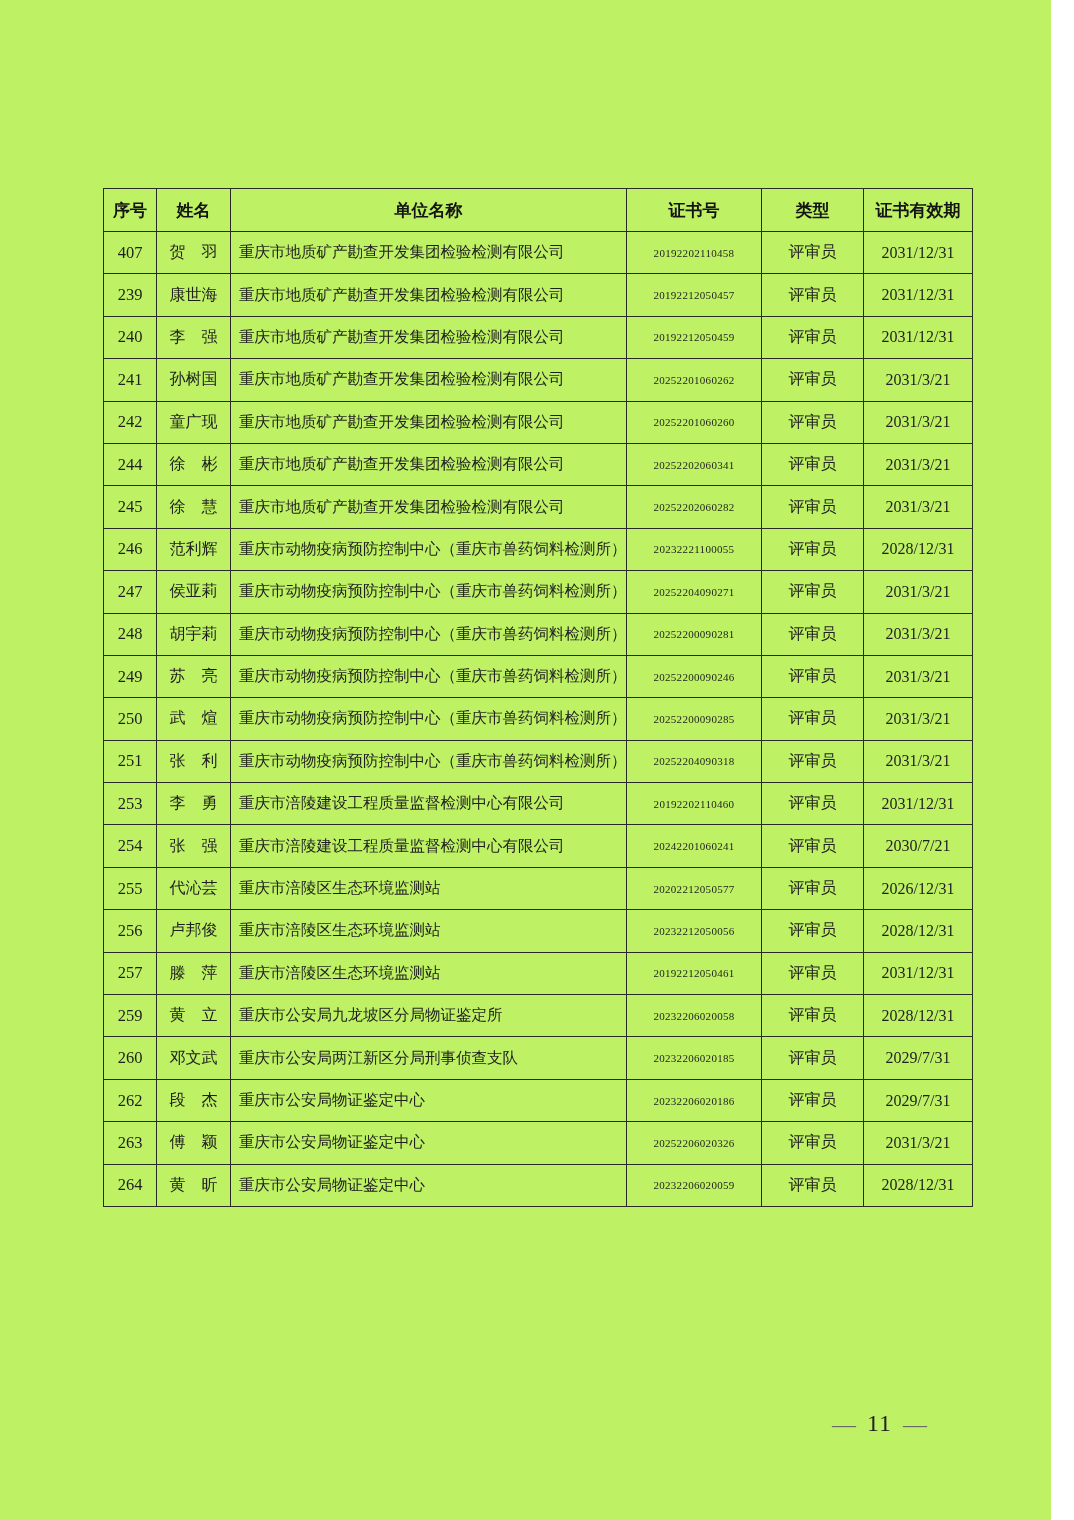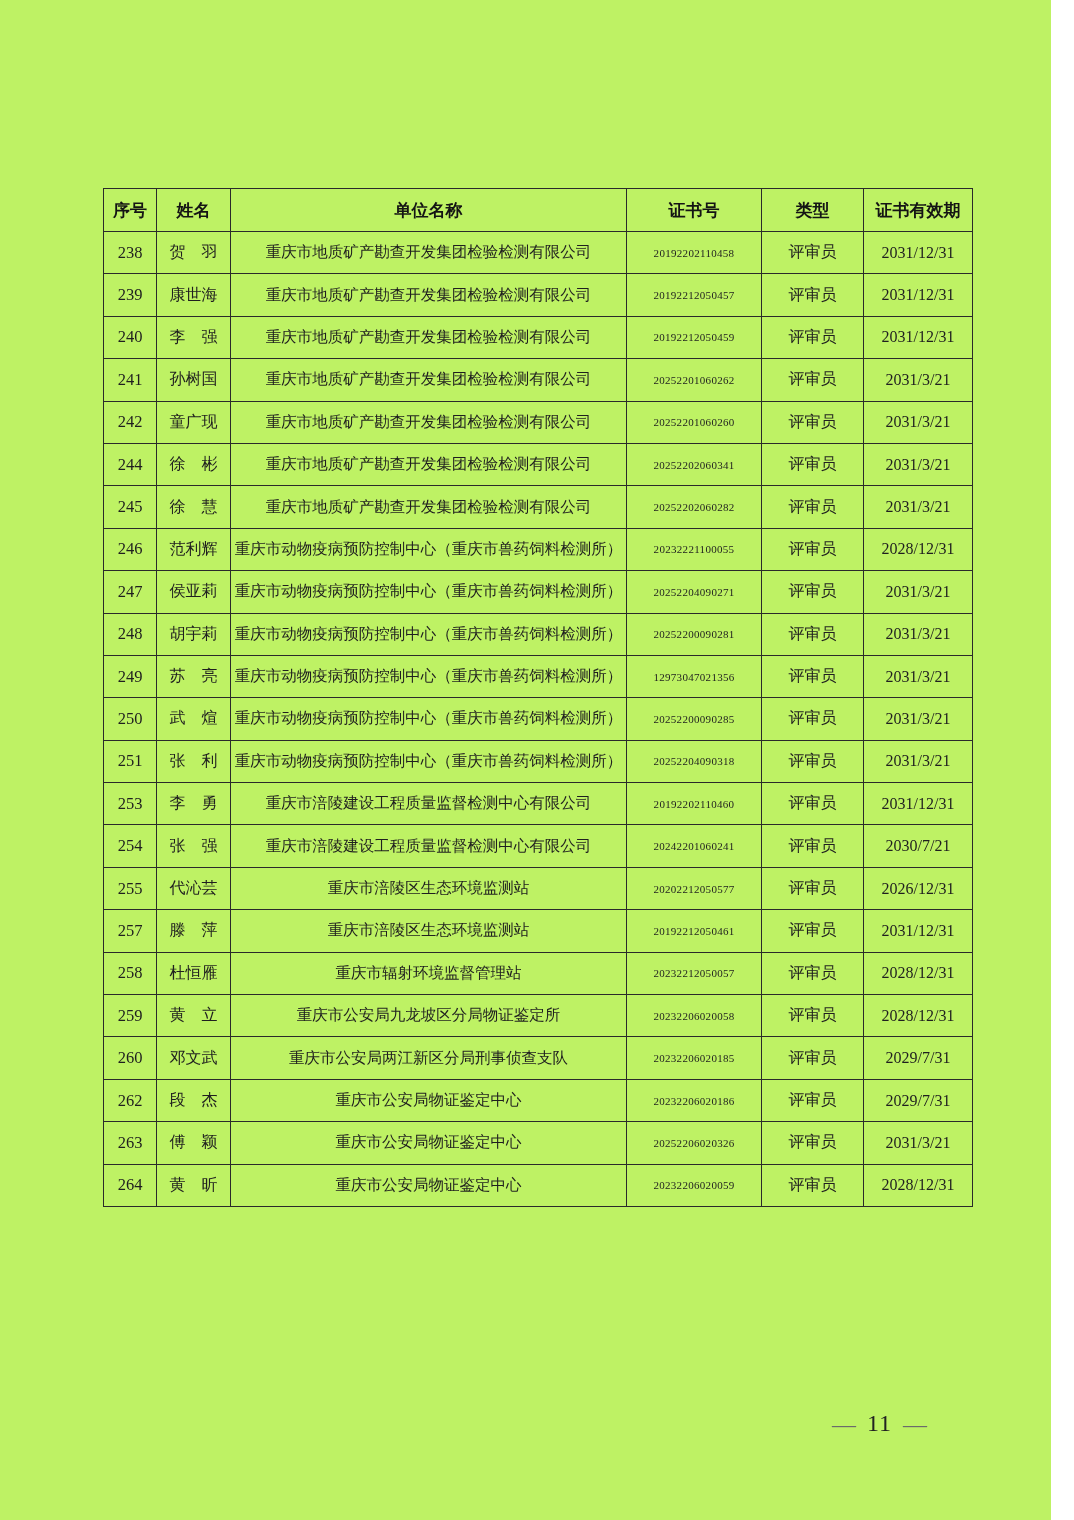--- a/index.html
+++ b/index.html
@@ -39,22 +39,22 @@
     font-size: 17px;
     color: #141414;
   }
   table.roster tbody td {
     height: 41.4px;
     font-size: 16px;
     white-space: nowrap;
   }
   table.roster tbody td.col-0 { font-size: 16.5px; }
   table.roster tbody td.col-2 {
-    text-align: center;
-    padding-left: 0;
+    text-align: left;
+    padding-left: 8px;
     font-size: 15.5px;
   }
   table.roster tbody td.col-3 {
     font-size: 11px;
     letter-spacing: 0.3px;
   }
   table.roster tbody td.col-5 { font-size: 16px; }
   .footer {
     position: absolute;
     left: 832px;
@@ -93,21 +93,21 @@
         <th>序号</th>
         <th>姓名</th>
         <th>单位名称</th>
         <th>证书号</th>
         <th>类型</th>
         <th>证书有效期</th>
       </tr>
     </thead>
     <tbody id="roster-body">
         <tr>
-          <td class="col-0">238</td>
+          <td class="col-0">407</td>
           <td class="col-1">贺　羽</td>
           <td class="col-2">重庆市地质矿产勘查开发集团检验检测有限公司</td>
           <td class="col-3">20192202110458</td>
           <td class="col-4">评审员</td>
           <td class="col-5">2031/12/31</td>
         </tr>
         <tr>
           <td class="col-0">239</td>
           <td class="col-1">康世海</td>
           <td class="col-2">重庆市地质矿产勘查开发集团检验检测有限公司</td>
@@ -176,21 +176,21 @@
           <td class="col-1">胡宇莉</td>
           <td class="col-2">重庆市动物疫病预防控制中心（重庆市兽药饲料检测所）</td>
           <td class="col-3">20252200090281</td>
           <td class="col-4">评审员</td>
           <td class="col-5">2031/3/21</td>
         </tr>
         <tr>
           <td class="col-0">249</td>
           <td class="col-1">苏　亮</td>
           <td class="col-2">重庆市动物疫病预防控制中心（重庆市兽药饲料检测所）</td>
-          <td class="col-3">12973047021356</td>
+          <td class="col-3">20252200090246</td>
           <td class="col-4">评审员</td>
           <td class="col-5">2031/3/21</td>
         </tr>
         <tr>
           <td class="col-0">250</td>
           <td class="col-1">武　煊</td>
           <td class="col-2">重庆市动物疫病预防控制中心（重庆市兽药饲料检测所）</td>
           <td class="col-3">20252200090285</td>
           <td class="col-4">评审员</td>
           <td class="col-5">2031/3/21</td>
@@ -221,34 +221,34 @@
         </tr>
         <tr>
           <td class="col-0">255</td>
           <td class="col-1">代沁芸</td>
           <td class="col-2">重庆市涪陵区生态环境监测站</td>
           <td class="col-3">20202212050577</td>
           <td class="col-4">评审员</td>
           <td class="col-5">2026/12/31</td>
         </tr>
         <tr>
+          <td class="col-0">256</td>
+          <td class="col-1">卢邦俊</td>
+          <td class="col-2">重庆市涪陵区生态环境监测站</td>
+          <td class="col-3">20232212050056</td>
+          <td class="col-4">评审员</td>
+          <td class="col-5">2028/12/31</td>
+        </tr>
+        <tr>
           <td class="col-0">257</td>
           <td class="col-1">滕　萍</td>
           <td class="col-2">重庆市涪陵区生态环境监测站</td>
           <td class="col-3">20192212050461</td>
           <td class="col-4">评审员</td>
           <td class="col-5">2031/12/31</td>
-        </tr>
-        <tr>
-          <td class="col-0">258</td>
-          <td class="col-1">杜恒雁</td>
-          <td class="col-2">重庆市辐射环境监督管理站</td>
-          <td class="col-3">20232212050057</td>
-          <td class="col-4">评审员</td>
-          <td class="col-5">2028/12/31</td>
         </tr>
         <tr>
           <td class="col-0">259</td>
           <td class="col-1">黄　立</td>
           <td class="col-2">重庆市公安局九龙坡区分局物证鉴定所</td>
           <td class="col-3">20232206020058</td>
           <td class="col-4">评审员</td>
           <td class="col-5">2028/12/31</td>
         </tr>
         <tr>

